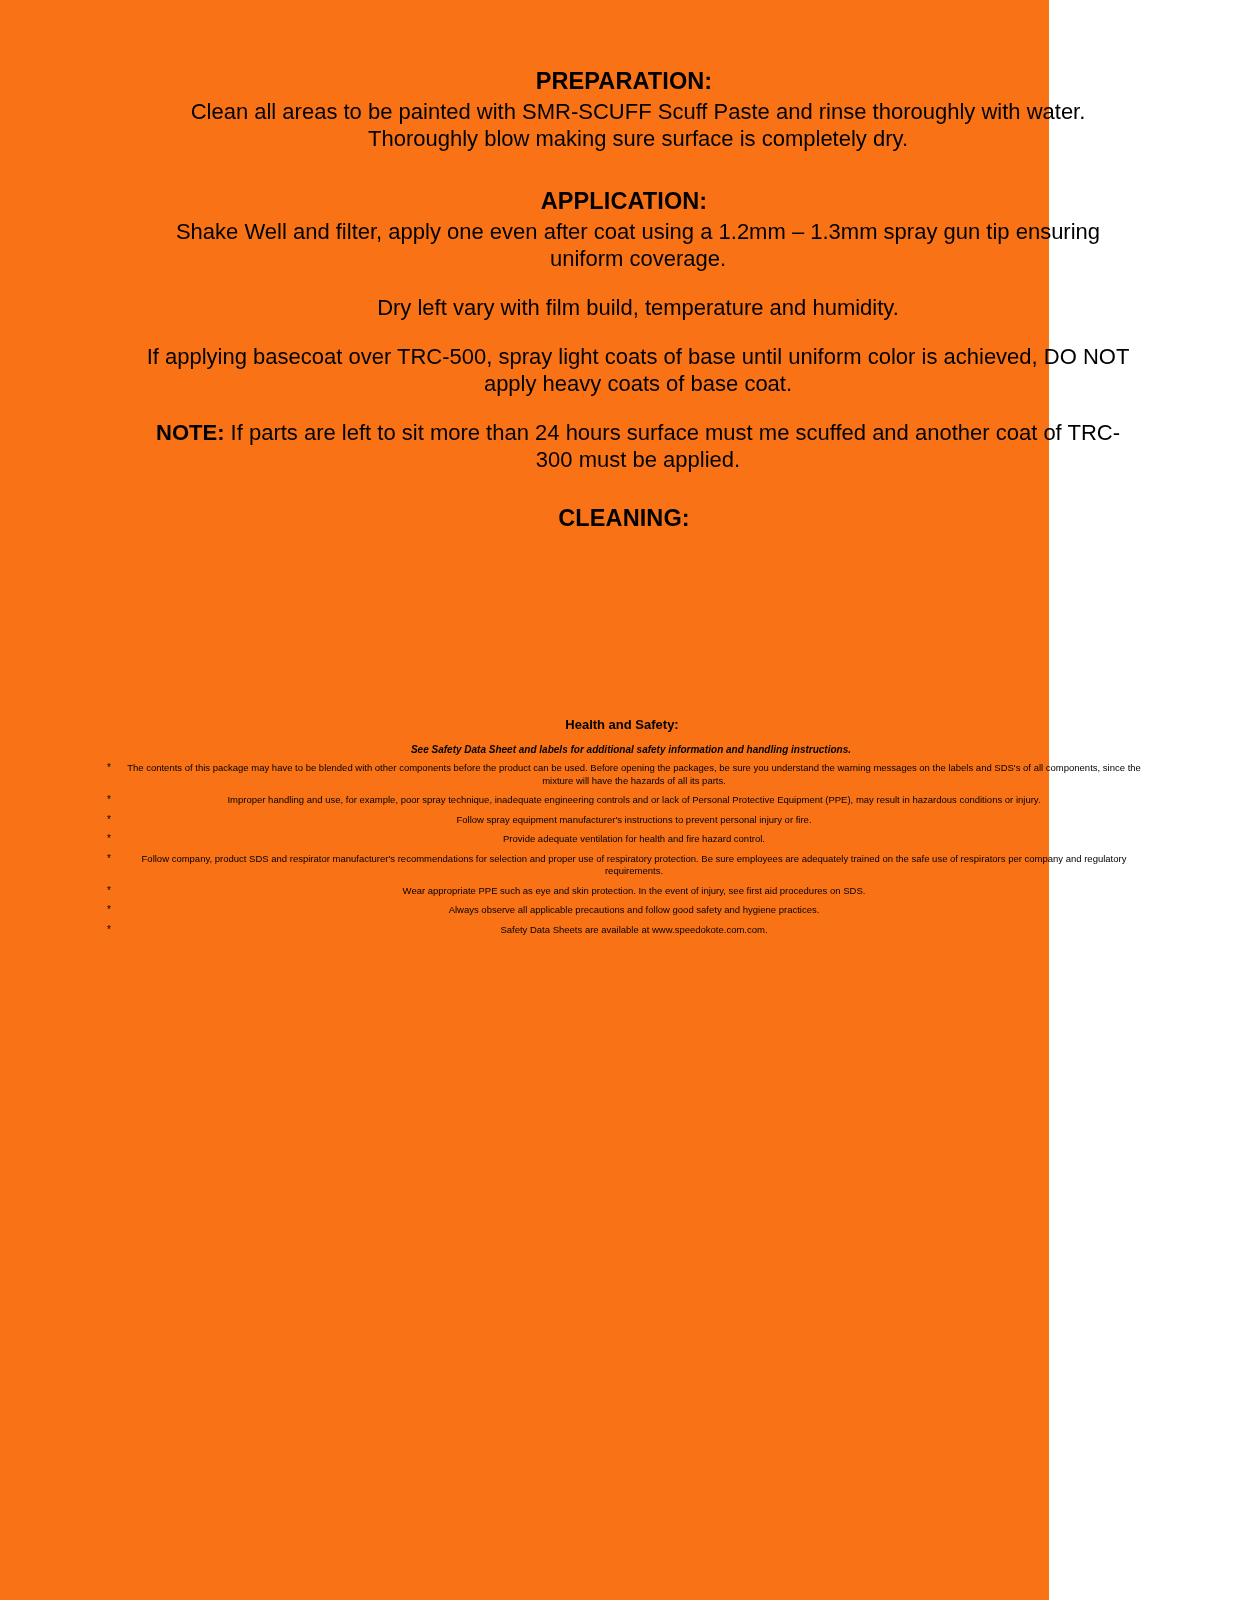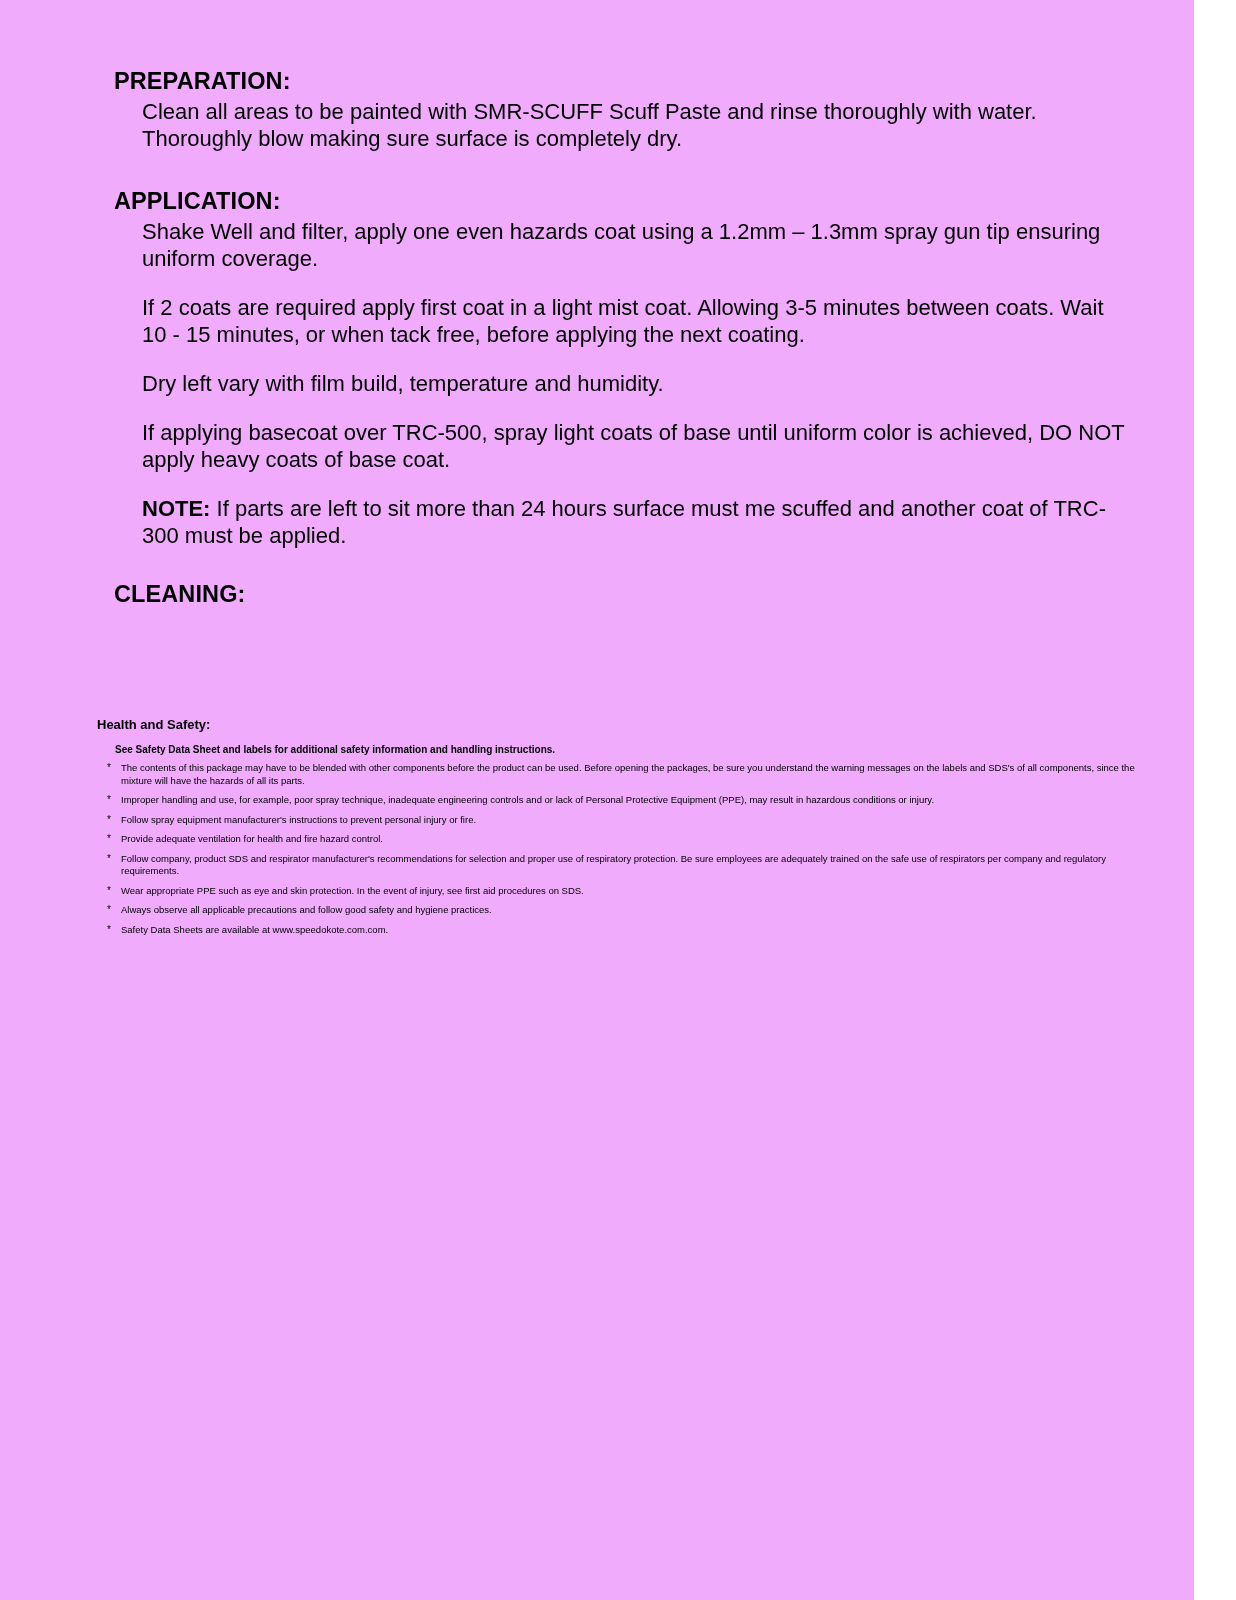--- a/index.html
+++ b/index.html
@@ -11,23 +11,24 @@
     width: 1236px;
     height: 1600px;
     font-family: "Liberation Sans", sans-serif;
     color: #000000;
     position: relative;
     overflow: hidden;
   }
   .page {
     position: absolute;
     left: 0; top: 0;
-    width: 1194px;
+    width: 1049px;
     height: 1600px;
-    background: #f0abfc;
+    background: #f97316;
+    text-align: center;
   }
 
   
   .main-body {
     position: absolute;
     left: 114px;
     top: 66px;
     width: 1020px;
   }
   .section {
@@ -67,20 +68,21 @@
     font-size: 13px;
     font-weight: bold;
     line-height: 14px;
     margin: 0 0 11px 0;
   }
   .hs-lead {
     font-size: 10px;
     font-weight: bold;
     line-height: 13px;
     margin: 4px 0 6px 18px;
+    font-style: italic;
   }
   .hs-list {
     margin: 0;
     padding: 0;
     list-style: none;
   }
   .hs-item {
     position: relative;
     font-size: 9.5px;
     font-weight: normal;
@@ -111,22 +113,21 @@
       <div class="section-body">
         <p class="para">Clean all areas to be painted with SMR-SCUFF Scuff Paste and rinse thoroughly with water. Thoroughly blow making sure surface is completely dry.</p>
       </div>
     </div>
 
     <div class="spacer-prep"></div>
 
     <div class="section">
       <h2 class="section-heading">APPLICATION:</h2>
       <div class="section-body">
-        <p class="para">Shake Well and filter, apply one even hazards coat using a 1.2mm – 1.3mm spray gun tip ensuring uniform coverage.</p>
-        <p class="para">If 2 coats are required apply first coat in a light mist coat. Allowing 3-5 minutes between coats. Wait 10 - 15 minutes, or when tack free, before applying the next coating.</p>
+        <p class="para">Shake Well and filter, apply one even after coat using a 1.2mm – 1.3mm spray gun tip ensuring uniform coverage.</p>
         <p class="para">Dry left vary with film build, temperature and humidity.</p>
         <p class="para">If applying basecoat over TRC-500, spray light coats of base until uniform color is achieved, DO NOT apply heavy coats of base coat.</p>
         <p class="para"><span class="lead-bold">NOTE:</span><span> If parts are left to sit more than 24 hours surface must me scuffed and another coat of TRC-300 must be applied.</span></p>
       </div>
     </div>
 
     <div class="spacer-app"></div>
 
     <div class="section">
       <h2 class="section-heading">CLEANING:</h2>

